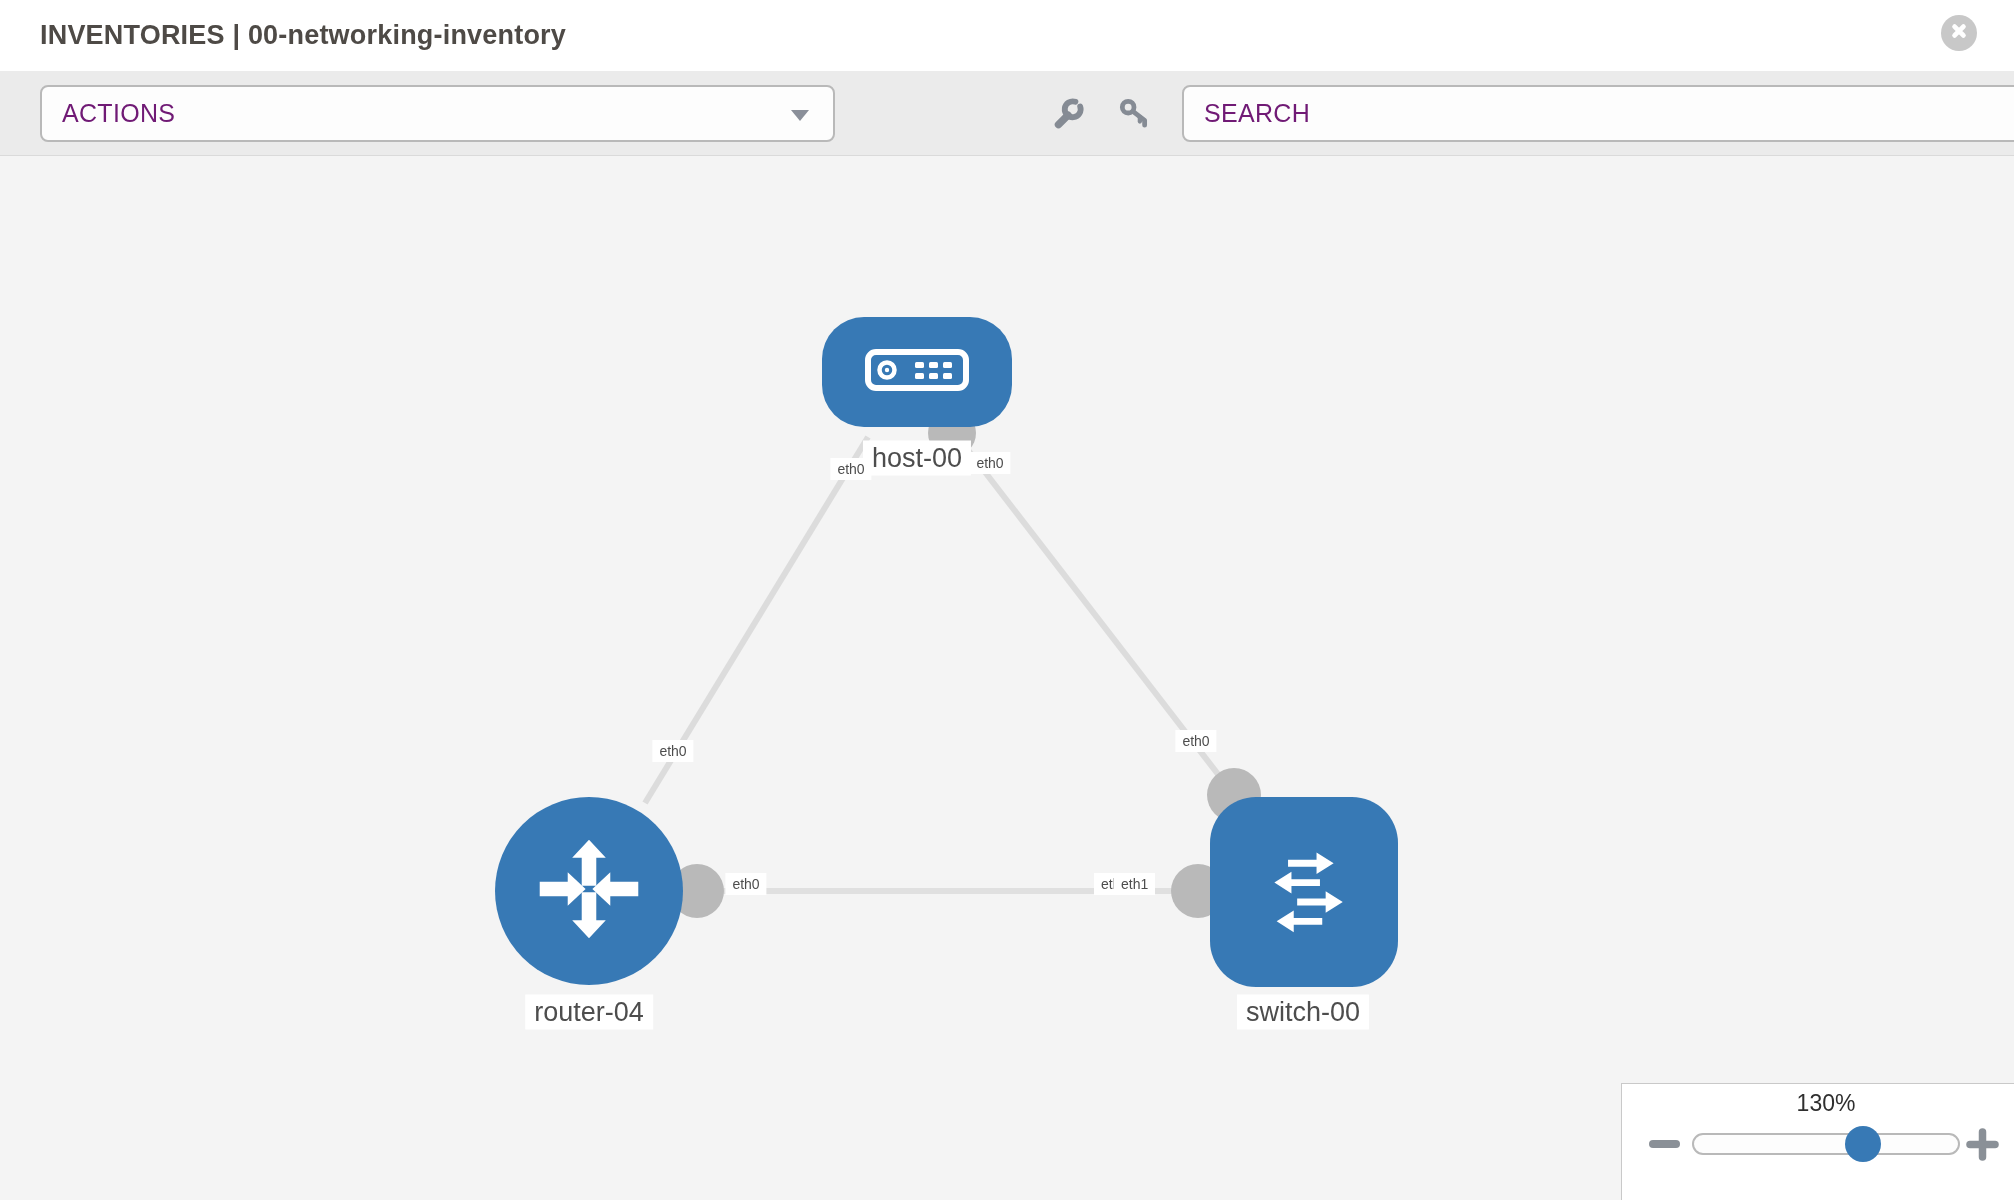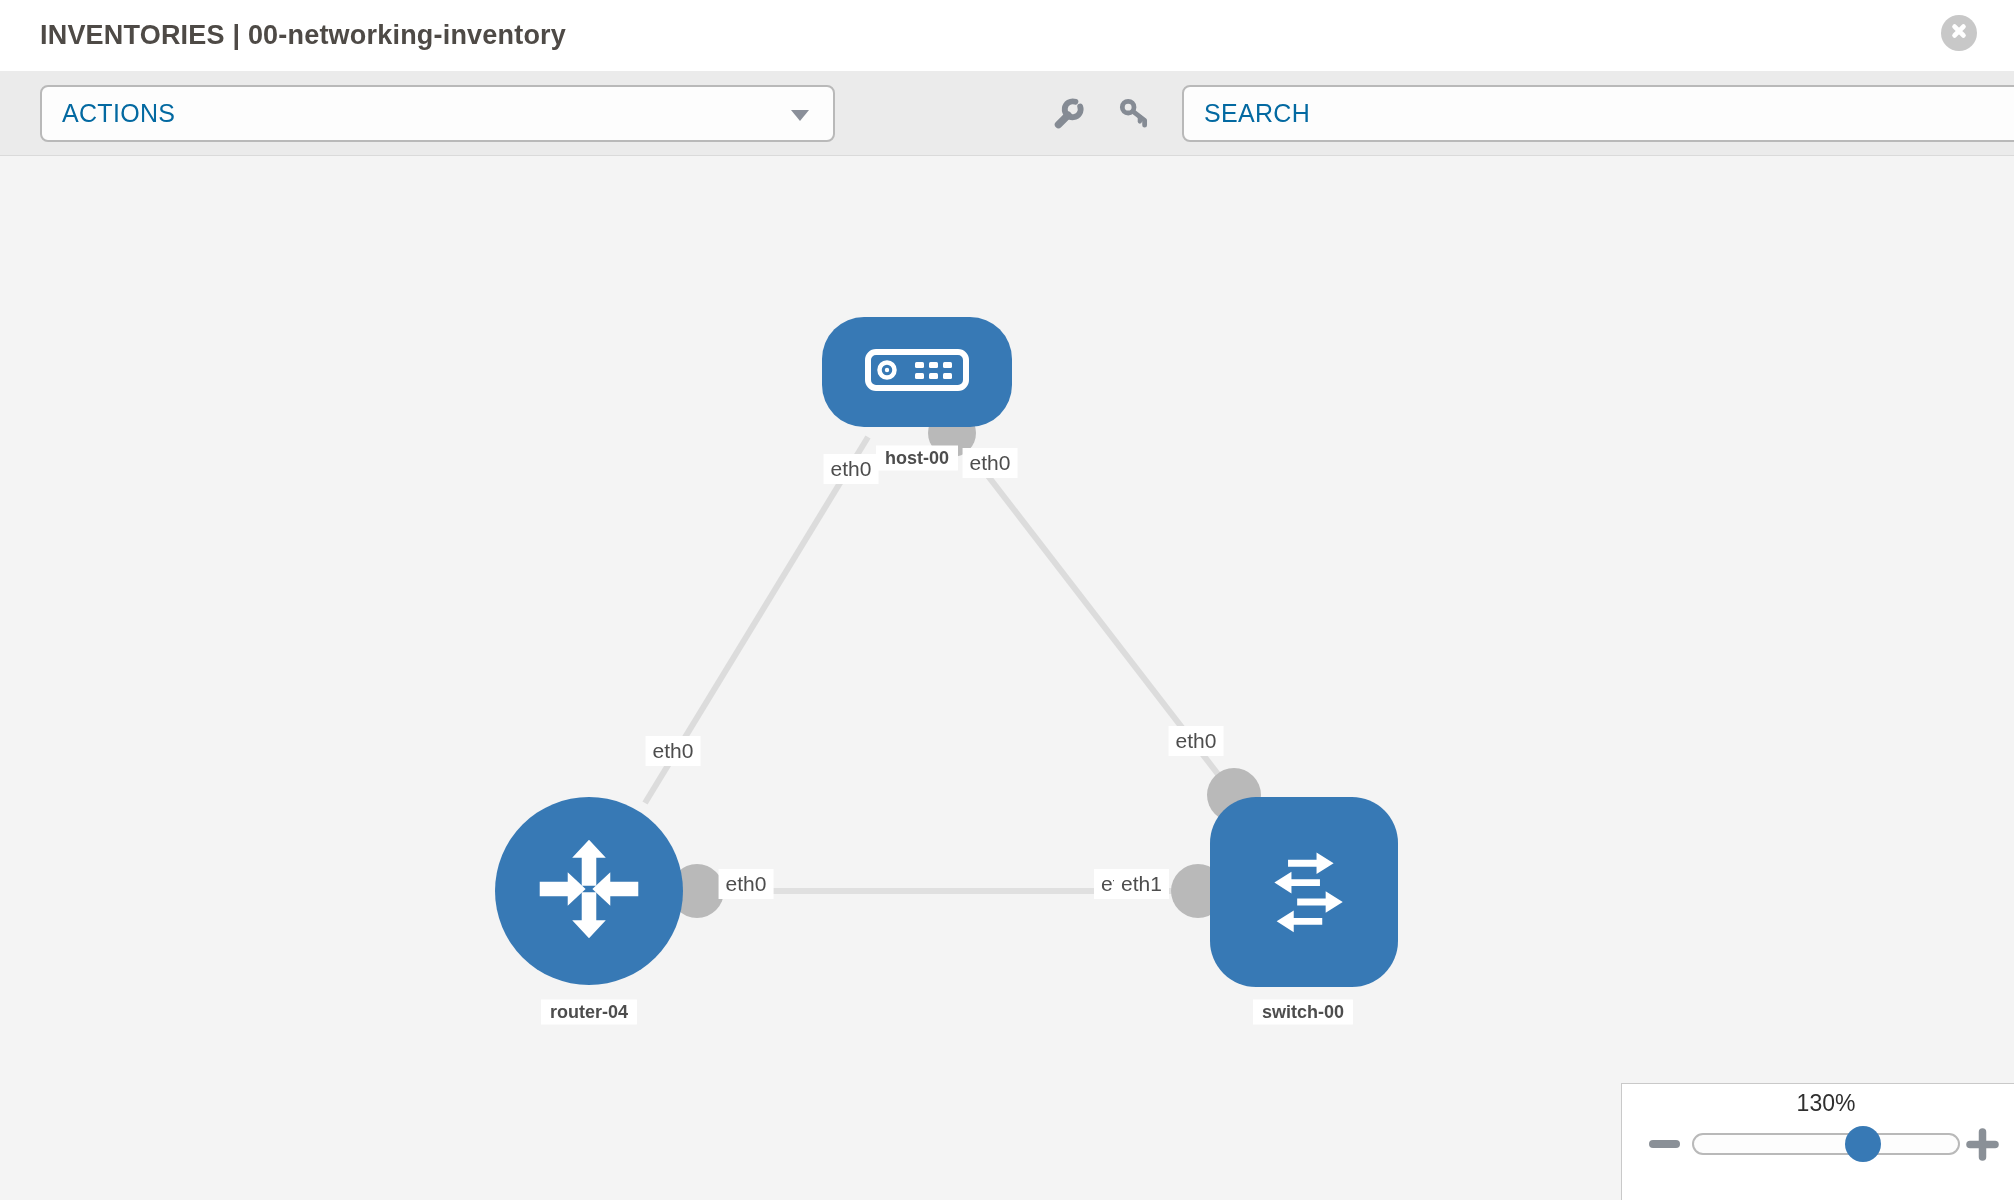--- a/index.html
+++ b/index.html
@@ -30,21 +30,21 @@
     position:absolute; top:71px; left:0; right:0; height:85px;
     background:#ebebeb; border-bottom:1px solid #dadada; z-index:5;
   }
   .select-box {
     position:absolute; top:14px; height:57px;
     background:#fdfdfd; border:2px solid #b9b9b9; border-radius:8px;
     cursor:pointer;
   }
   .select-box .select-label {
     position:absolute; left:20px; top:0; line-height:53px;
-    font-size:25px; color:#0369a1; letter-spacing:0.3px;
+    font-size:25px; color:#701a75; letter-spacing:0.3px;
   }
   .caret {
     position:absolute; right:24px; top:23px; width:0; height:0;
     border-left:9px solid transparent; border-right:9px solid transparent;
     border-top:11px solid #8a8f99;
   }
   .actions-box { left:40px;  width:795px; }
   .search-box  { left:1182px; width:878px; }
   .tool-icon-btn { position:absolute; cursor:pointer; width:36px; height:36px; }
   .wrench-btn { left:1050px; top:25px; }
@@ -57,22 +57,22 @@
   .node { position:absolute; background:#3779b5; display:flex; align-items:center; justify-content:center; cursor:pointer; z-index:1; }
   .node-host   { left:822px;  top:317px; width:190px; height:110px; border-radius:42px; }
   .node-router { left:495px;  top:797px; width:188px; height:188px; border-radius:50%; }
   .node-switch { left:1210px; top:797px; width:188px; height:190px; border-radius:46px; }
 
   .net-label {
     position:absolute; transform:translate(-50%,-50%);
     background:#ffffff; color:#4d4d4d; white-space:nowrap; z-index:2;
     padding:3px 7px;
   }
-  .node-label { font-size:18px; padding:2px 9px;font-weight:bold; }
-  .if-label   { font-size:21px; }
+  .node-label { font-size:27px; padding:2px 9px; }
+  .if-label   { font-size:14px; }
   .if-label.left-anchor { transform:translate(0,-50%); }
 
   .lbl-host    { left:917px;  top:458px; }
   .lbl-router  { left:589px;  top:1012px; }
   .lbl-switch  { left:1303px; top:1012px; }
   .lbl-eth-host-left   { left:851px;  top:469px; }
   .lbl-eth-host-right  { left:990px;  top:463px; }
   .lbl-eth-hr-mid      { left:673px;  top:751px; }
   .lbl-eth-hs-mid      { left:1196px; top:741px; }
   .lbl-eth-rs-router   { left:746px;  top:884px; }

